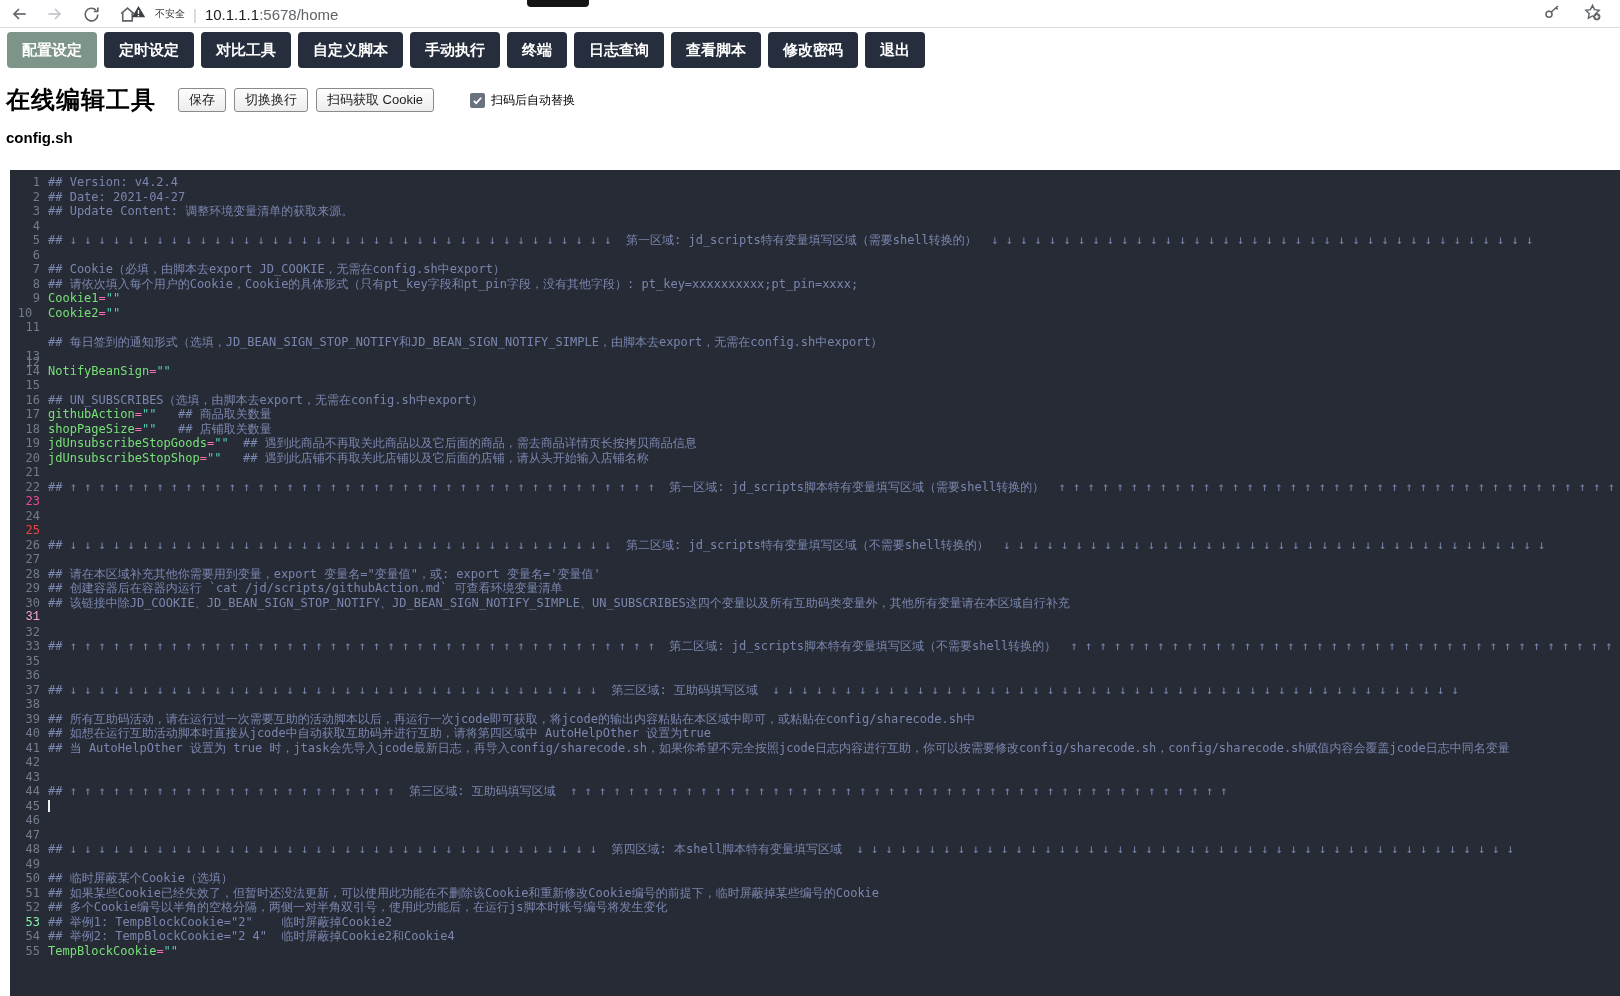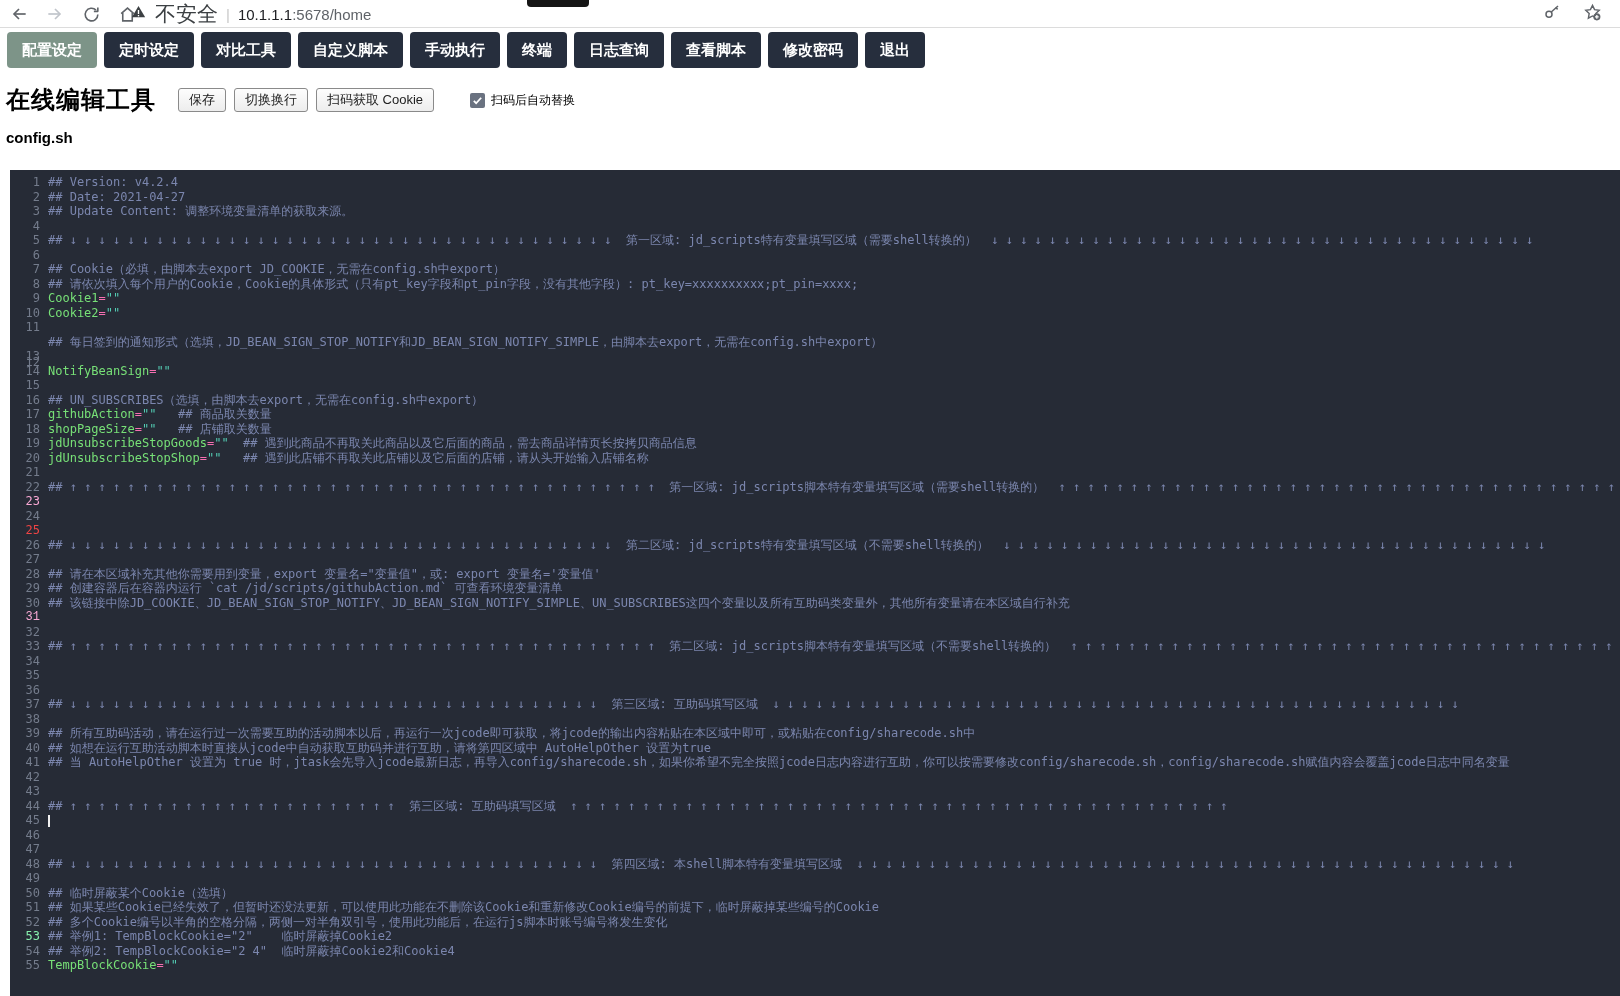--- a/index.html
+++ b/index.html
@@ -4,21 +4,21 @@
 <style>
   * { margin:0; padding:0; box-sizing:border-box; }
   html,body { width:1620px; height:996px; background:#fff; font-family:"Liberation Sans", sans-serif; overflow:hidden; }
 
   
   .chrome { position:absolute; top:0; left:0; width:1620px; height:28px; background:#fff; border-bottom:1px solid #dcdcdc; }
   .tab-fragment { position:absolute; top:0; left:527px; width:62px; height:7px; background:#151515; border-radius:0 0 4px 4px; }
   .chrome-icons { position:absolute; top:0; left:8px; height:28px; display:flex; align-items:center; gap:14px; }
   .chrome-btn { width:22px; height:22px; display:flex; align-items:center; justify-content:center; }
   .urlzone { position:absolute; top:0; left:130px; height:28px; display:flex; align-items:center; gap:8px; }
-  .warn-label { font-size:21px; color:#3c4043; }
+  .warn-label { font-size:10px; color:#3c4043; }
   .url-sep { color:#c9c9c9; font-size:15px; }
   .url-text { font-size:15px; color:#202124; }
   .url-text .dim { color:#5f6368; }
   .chrome-right { position:absolute; top:0; right:18px; height:28px; display:flex; align-items:center; gap:22px; }
 
   
   .navbar { position:absolute; top:32px; left:7px; display:flex; gap:7px; }
   .nav-btn { height:36px; padding:0 15px; background:#262e3d; color:#fff; font-size:15px; font-weight:bold;
              display:flex; align-items:center; justify-content:center; border-radius:4px; cursor:pointer;
              font-family:"Liberation Sans", sans-serif; border:none; white-space:nowrap; }
@@ -148,45 +148,44 @@
   <div>
       <div class="code-line"><span class="gut" style="color: rgb(116, 124, 140);">1</span><span class="code"><span class="c-cm">## Version: v4.2.4</span></span></div>
       <div class="code-line"><span class="gut" style="color: rgb(116, 124, 140);">2</span><span class="code"><span class="c-cm">## Date: 2021-04-27</span></span></div>
       <div class="code-line"><span class="gut" style="color: rgb(116, 124, 140);">3</span><span class="code"><span class="c-cm">## Update Content: 调整环境变量清单的获取来源。</span></span></div>
       <div class="code-line"><span class="gut" style="color: rgb(116, 124, 140);">4</span><span class="code"></span></div>
       <div class="code-line"><span class="gut" style="color: rgb(116, 124, 140);">5</span><span class="code"><span class="c-cm">## </span><span class="c-cm">↓ ↓ ↓ ↓ ↓ ↓ ↓ ↓ ↓ ↓ ↓ ↓ ↓ ↓ ↓ ↓ ↓ ↓ ↓ ↓ ↓ ↓ ↓ ↓ ↓ ↓ ↓ ↓ ↓ ↓ ↓ ↓ ↓ ↓ ↓ ↓ ↓ ↓ </span><span class="c-cm"> 第一区域: jd_scripts特有变量填写区域（需要shell转换的）  </span><span class="c-cm">↓ ↓ ↓ ↓ ↓ ↓ ↓ ↓ ↓ ↓ ↓ ↓ ↓ ↓ ↓ ↓ ↓ ↓ ↓ ↓ ↓ ↓ ↓ ↓ ↓ ↓ ↓ ↓ ↓ ↓ ↓ ↓ ↓ ↓ ↓ ↓ ↓ ↓ </span></span></div>
       <div class="code-line"><span class="gut" style="color: rgb(116, 124, 140);">6</span><span class="code"></span></div>
       <div class="code-line"><span class="gut" style="color: rgb(116, 124, 140);">7</span><span class="code"><span class="c-cm">## Cookie（必填，由脚本去export JD_COOKIE，无需在config.sh中export）</span></span></div>
       <div class="code-line"><span class="gut" style="color: rgb(116, 124, 140);">8</span><span class="code"><span class="c-cm">## 请依次填入每个用户的Cookie，Cookie的具体形式（只有pt_key字段和pt_pin字段，没有其他字段）: pt_key=xxxxxxxxxx;pt_pin=xxxx;</span></span></div>
       <div class="code-line"><span class="gut" style="color: rgb(116, 124, 140);">9</span><span class="code"><span class="c-var">Cookie1</span><span class="c-op">=</span><span class="c-str">""</span></span></div>
-      <div class="code-line"><span class="gut" style="color: rgb(116, 124, 140);">10</span><span class="code"><span class="c-var">Cookie2</span><span class="c-op">=</span><span class="c-str">""</span></span></div>
+      <div class="code-line"><span class="gut" style="color: rgb(116, 124, 140); text-align: center;">10</span><span class="code"><span class="c-var">Cookie2</span><span class="c-op">=</span><span class="c-str">""</span></span></div>
       <div class="code-line"><span class="gut" style="color: rgb(116, 124, 140);">11</span><span class="code"></span></div>
       <div class="code-line"><span class="gut" style="color: rgb(116, 124, 140); margin-top: 20px;">12</span><span class="code"><span class="c-cm">## 每日签到的通知形式（选填，JD_BEAN_SIGN_STOP_NOTIFY和JD_BEAN_SIGN_NOTIFY_SIMPLE，由脚本去export，无需在config.sh中export）</span></span></div>
       <div class="code-line"><span class="gut" style="color: rgb(116, 124, 140);">13</span></div>
       <div class="code-line"><span class="gut" style="color: rgb(116, 124, 140);">14</span><span class="code"><span class="c-var">NotifyBeanSign</span><span class="c-op">=</span><span class="c-str">""</span></span></div>
       <div class="code-line"><span class="gut" style="color: rgb(116, 124, 140);">15</span><span class="code"></span></div>
       <div class="code-line"><span class="gut" style="color: rgb(116, 124, 140);">16</span><span class="code"><span class="c-cm">## UN_SUBSCRIBES（选填，由脚本去export，无需在config.sh中export）</span></span></div>
       <div class="code-line"><span class="gut" style="color: rgb(116, 124, 140);">17</span><span class="code"><span class="c-var">githubAction</span><span class="c-op">=</span><span class="c-str">""</span><span class="c-cm">   ## 商品取关数量</span></span></div>
       <div class="code-line"><span class="gut" style="color: rgb(116, 124, 140);">18</span><span class="code"><span class="c-var">shopPageSize</span><span class="c-op">=</span><span class="c-str">""</span><span class="c-cm">   ## 店铺取关数量</span></span></div>
       <div class="code-line"><span class="gut" style="color: rgb(116, 124, 140);">19</span><span class="code"><span class="c-var">jdUnsubscribeStopGoods</span><span class="c-op">=</span><span class="c-str">""</span><span class="c-cm">  ## 遇到此商品不再取关此商品以及它后面的商品，需去商品详情页长按拷贝商品信息</span></span></div>
       <div class="code-line"><span class="gut" style="color: rgb(116, 124, 140);">20</span><span class="code"><span class="c-var">jdUnsubscribeStopShop</span><span class="c-op">=</span><span class="c-str">""</span><span class="c-cm">   ## 遇到此店铺不再取关此店铺以及它后面的店铺，请从头开始输入店铺名称</span></span></div>
       <div class="code-line"><span class="gut" style="color: rgb(116, 124, 140);">21</span><span class="code"></span></div>
       <div class="code-line"><span class="gut" style="color: rgb(116, 124, 140);">22</span><span class="code"><span class="c-cm">## </span><span class="c-cm">↑ ↑ ↑ ↑ ↑ ↑ ↑ ↑ ↑ ↑ ↑ ↑ ↑ ↑ ↑ ↑ ↑ ↑ ↑ ↑ ↑ ↑ ↑ ↑ ↑ ↑ ↑ ↑ ↑ ↑ ↑ ↑ ↑ ↑ ↑ ↑ ↑ ↑ ↑ ↑ ↑ </span><span class="c-cm"> 第一区域: jd_scripts脚本特有变量填写区域（需要shell转换的）  </span><span class="c-cm">↑ ↑ ↑ ↑ ↑ ↑ ↑ ↑ ↑ ↑ ↑ ↑ ↑ ↑ ↑ ↑ ↑ ↑ ↑ ↑ ↑ ↑ ↑ ↑ ↑ ↑ ↑ ↑ ↑ ↑ ↑ ↑ ↑ ↑ ↑ ↑ ↑ ↑ ↑ ↑ ↑ </span></span></div>
-      <div class="code-line"><span class="gut" style="color: #f9a8d4;">23</span><span class="code"></span></div>
+      <div class="code-line"><span class="gut" style="color: #ec4899;">23</span><span class="code"></span></div>
       <div class="code-line"><span class="gut" style="color: rgb(116, 124, 140);">24</span><span class="code"></span></div>
       <div class="code-line"><span class="gut" style="color: #ef4444;">25</span><span class="code"></span></div>
       <div class="code-line"><span class="gut" style="color: rgb(116, 124, 140);">26</span><span class="code"><span class="c-cm">## </span><span class="c-cm">↓ ↓ ↓ ↓ ↓ ↓ ↓ ↓ ↓ ↓ ↓ ↓ ↓ ↓ ↓ ↓ ↓ ↓ ↓ ↓ ↓ ↓ ↓ ↓ ↓ ↓ ↓ ↓ ↓ ↓ ↓ ↓ ↓ ↓ ↓ ↓ ↓ ↓ </span><span class="c-cm"> 第二区域: jd_scripts特有变量填写区域（不需要shell转换的）  </span><span class="c-cm">↓ ↓ ↓ ↓ ↓ ↓ ↓ ↓ ↓ ↓ ↓ ↓ ↓ ↓ ↓ ↓ ↓ ↓ ↓ ↓ ↓ ↓ ↓ ↓ ↓ ↓ ↓ ↓ ↓ ↓ ↓ ↓ ↓ ↓ ↓ ↓ ↓ ↓ </span></span></div>
       <div class="code-line"><span class="gut" style="color: rgb(116, 124, 140);">27</span><span class="code"></span></div>
       <div class="code-line"><span class="gut" style="color: rgb(116, 124, 140);">28</span><span class="code"><span class="c-cm">## 请在本区域补充其他你需要用到变量，export 变量名="变量值"，或: export 变量名='变量值'</span></span></div>
       <div class="code-line"><span class="gut" style="color: rgb(116, 124, 140);">29</span><span class="code"><span class="c-cm">## 创建容器后在容器内运行 `cat /jd/scripts/githubAction.md` 可查看环境变量清单</span></span></div>
       <div class="code-line"><span class="gut" style="color: rgb(116, 124, 140);">30</span><span class="code"><span class="c-cm">## 该链接中除JD_COOKIE、JD_BEAN_SIGN_STOP_NOTIFY、JD_BEAN_SIGN_NOTIFY_SIMPLE、UN_SUBSCRIBES这四个变量以及所有互助码类变量外，其他所有变量请在本区域自行补充</span></span></div>
       <div class="code-line"><span class="gut" style="color: #f9a8d4; font-family: Liberation Mono, monospace;">31</span><span class="code"></span></div>
       <div class="code-line"><span class="gut" style="color: rgb(116, 124, 140);">32</span><span class="code"></span></div>
       <div class="code-line"><span class="gut" style="color: rgb(116, 124, 140);">33</span><span class="code"><span class="c-cm">## </span><span class="c-cm">↑ ↑ ↑ ↑ ↑ ↑ ↑ ↑ ↑ ↑ ↑ ↑ ↑ ↑ ↑ ↑ ↑ ↑ ↑ ↑ ↑ ↑ ↑ ↑ ↑ ↑ ↑ ↑ ↑ ↑ ↑ ↑ ↑ ↑ ↑ ↑ ↑ ↑ ↑ ↑ ↑ </span><span class="c-cm"> 第二区域: jd_scripts脚本特有变量填写区域（不需要shell转换的）  </span><span class="c-cm">↑ ↑ ↑ ↑ ↑ ↑ ↑ ↑ ↑ ↑ ↑ ↑ ↑ ↑ ↑ ↑ ↑ ↑ ↑ ↑ ↑ ↑ ↑ ↑ ↑ ↑ ↑ ↑ ↑ ↑ ↑ ↑ ↑ ↑ ↑ ↑ ↑ ↑ ↑ ↑ ↑ </span></span></div>
-      <div class="code-line"><span class="gut" style="color: rgb(116, 124, 140);">34</span><span class="code"></span></div>
       <div class="code-line"><span class="gut" style="color: rgb(116, 124, 140);">35</span><span class="code"></span></div>
       <div class="code-line"><span class="gut" style="color: rgb(116, 124, 140);">36</span><span class="code"></span></div>
       <div class="code-line"><span class="gut" style="color: rgb(116, 124, 140);">37</span><span class="code"><span class="c-cm">## </span><span class="c-cm">↓ ↓ ↓ ↓ ↓ ↓ ↓ ↓ ↓ ↓ ↓ ↓ ↓ ↓ ↓ ↓ ↓ ↓ ↓ ↓ ↓ ↓ ↓ ↓ ↓ ↓ ↓ ↓ ↓ ↓ ↓ ↓ ↓ ↓ ↓ ↓ ↓ </span><span class="c-cm"> 第三区域: 互助码填写区域  </span><span class="c-cm">↓ ↓ ↓ ↓ ↓ ↓ ↓ ↓ ↓ ↓ ↓ ↓ ↓ ↓ ↓ ↓ ↓ ↓ ↓ ↓ ↓ ↓ ↓ ↓ ↓ ↓ ↓ ↓ ↓ ↓ ↓ ↓ ↓ ↓ ↓ ↓ ↓ ↓ ↓ ↓ ↓ ↓ ↓ ↓ ↓ ↓ ↓ ↓ </span></span></div>
       <div class="code-line"><span class="gut" style="color: rgb(116, 124, 140);">38</span><span class="code"></span></div>
       <div class="code-line"><span class="gut" style="color: rgb(116, 124, 140);">39</span><span class="code"><span class="c-cm">## 所有互助码活动，请在运行过一次需要互助的活动脚本以后，再运行一次jcode即可获取，将jcode的输出内容粘贴在本区域中即可，或粘贴在config/sharecode.sh中</span></span></div>
       <div class="code-line"><span class="gut" style="color: rgb(116, 124, 140);">40</span><span class="code"><span class="c-cm">## 如想在运行互助活动脚本时直接从jcode中自动获取互助码并进行互助，请将第四区域中 AutoHelpOther 设置为true</span></span></div>
       <div class="code-line"><span class="gut" style="color: rgb(116, 124, 140);">41</span><span class="code"><span class="c-cm">## 当 AutoHelpOther 设置为 true 时，jtask会先导入jcode最新日志，再导入config/sharecode.sh，如果你希望不完全按照jcode日志内容进行互助，你可以按需要修改config/sharecode.sh，config/sharecode.sh赋值内容会覆盖jcode日志中同名变量</span></span></div>
       <div class="code-line"><span class="gut" style="color: rgb(116, 124, 140);">42</span><span class="code"></span></div>
       <div class="code-line"><span class="gut" style="color: rgb(116, 124, 140);">43</span><span class="code"></span></div>
       <div class="code-line"><span class="gut" style="color: rgb(116, 124, 140);">44</span><span class="code"><span class="c-cm">## </span><span class="c-cm">↑ ↑ ↑ ↑ ↑ ↑ ↑ ↑ ↑ ↑ ↑ ↑ ↑ ↑ ↑ ↑ ↑ ↑ ↑ ↑ ↑ ↑ ↑ </span><span class="c-cm"> 第三区域: 互助码填写区域  </span><span class="c-cm">↑ ↑ ↑ ↑ ↑ ↑ ↑ ↑ ↑ ↑ ↑ ↑ ↑ ↑ ↑ ↑ ↑ ↑ ↑ ↑ ↑ ↑ ↑ ↑ ↑ ↑ ↑ ↑ ↑ ↑ ↑ ↑ ↑ ↑ ↑ ↑ ↑ ↑ ↑ ↑ ↑ ↑ ↑ ↑ ↑ ↑ </span></span></div>

